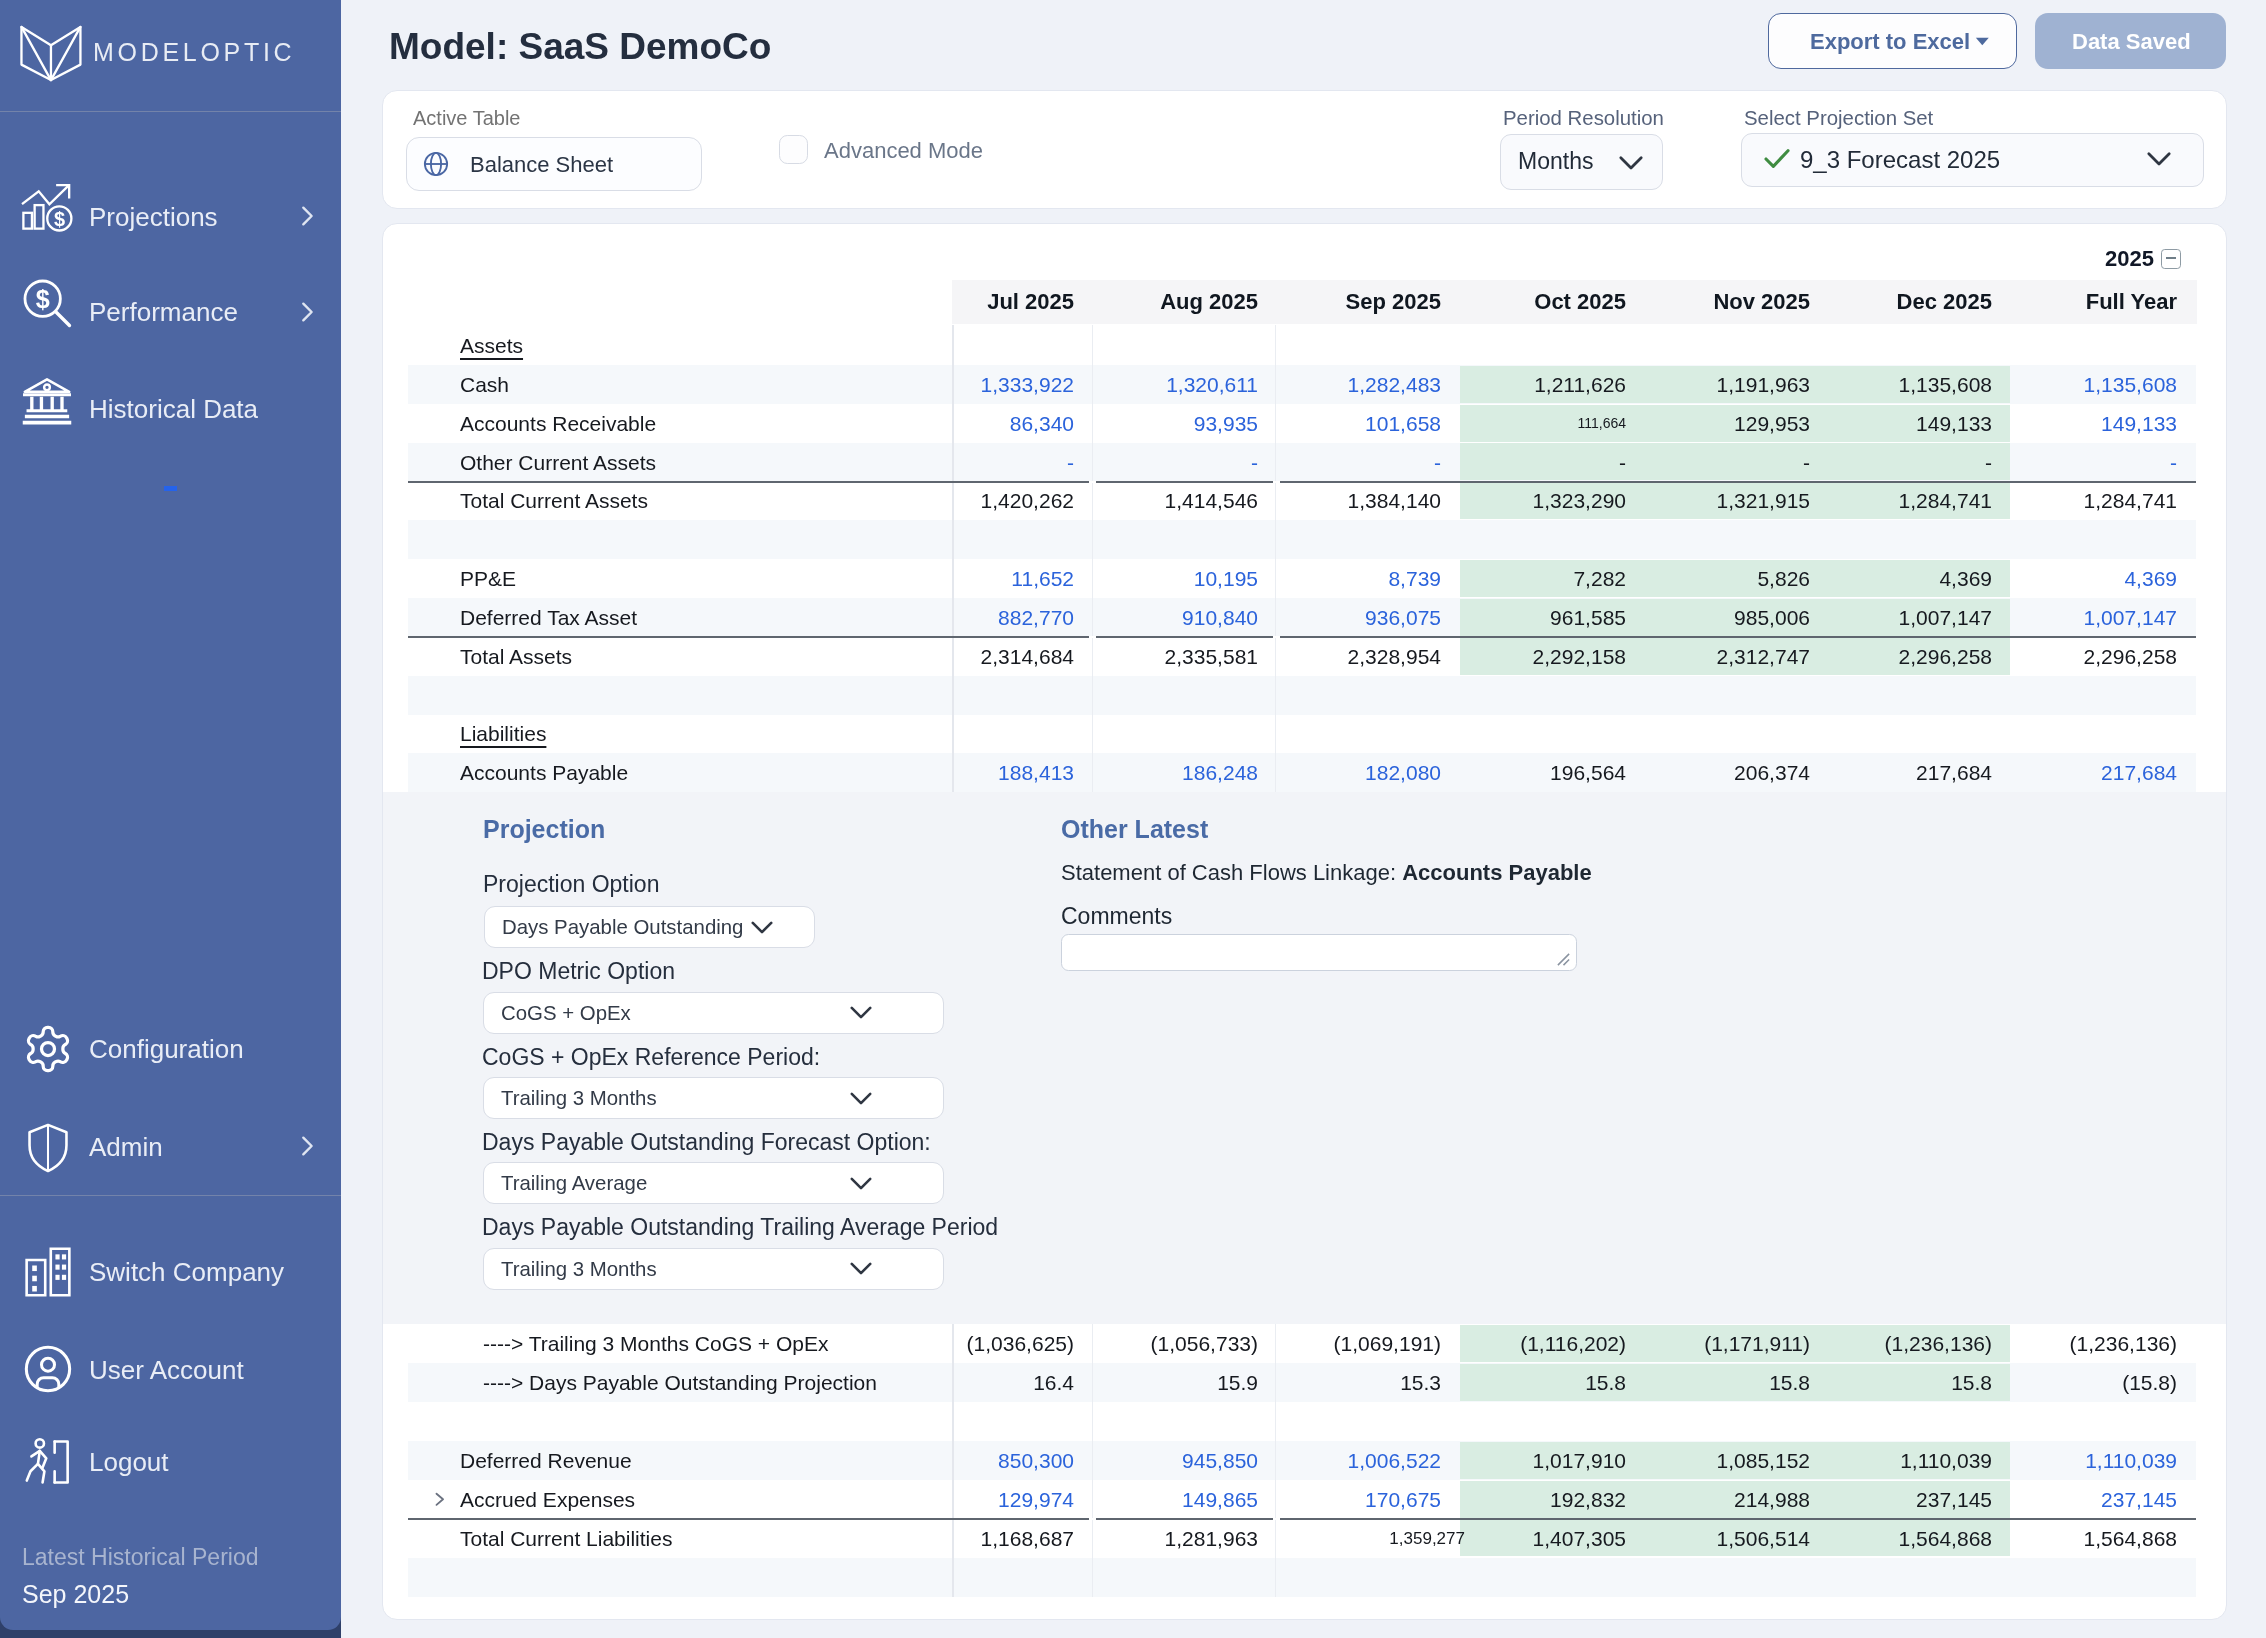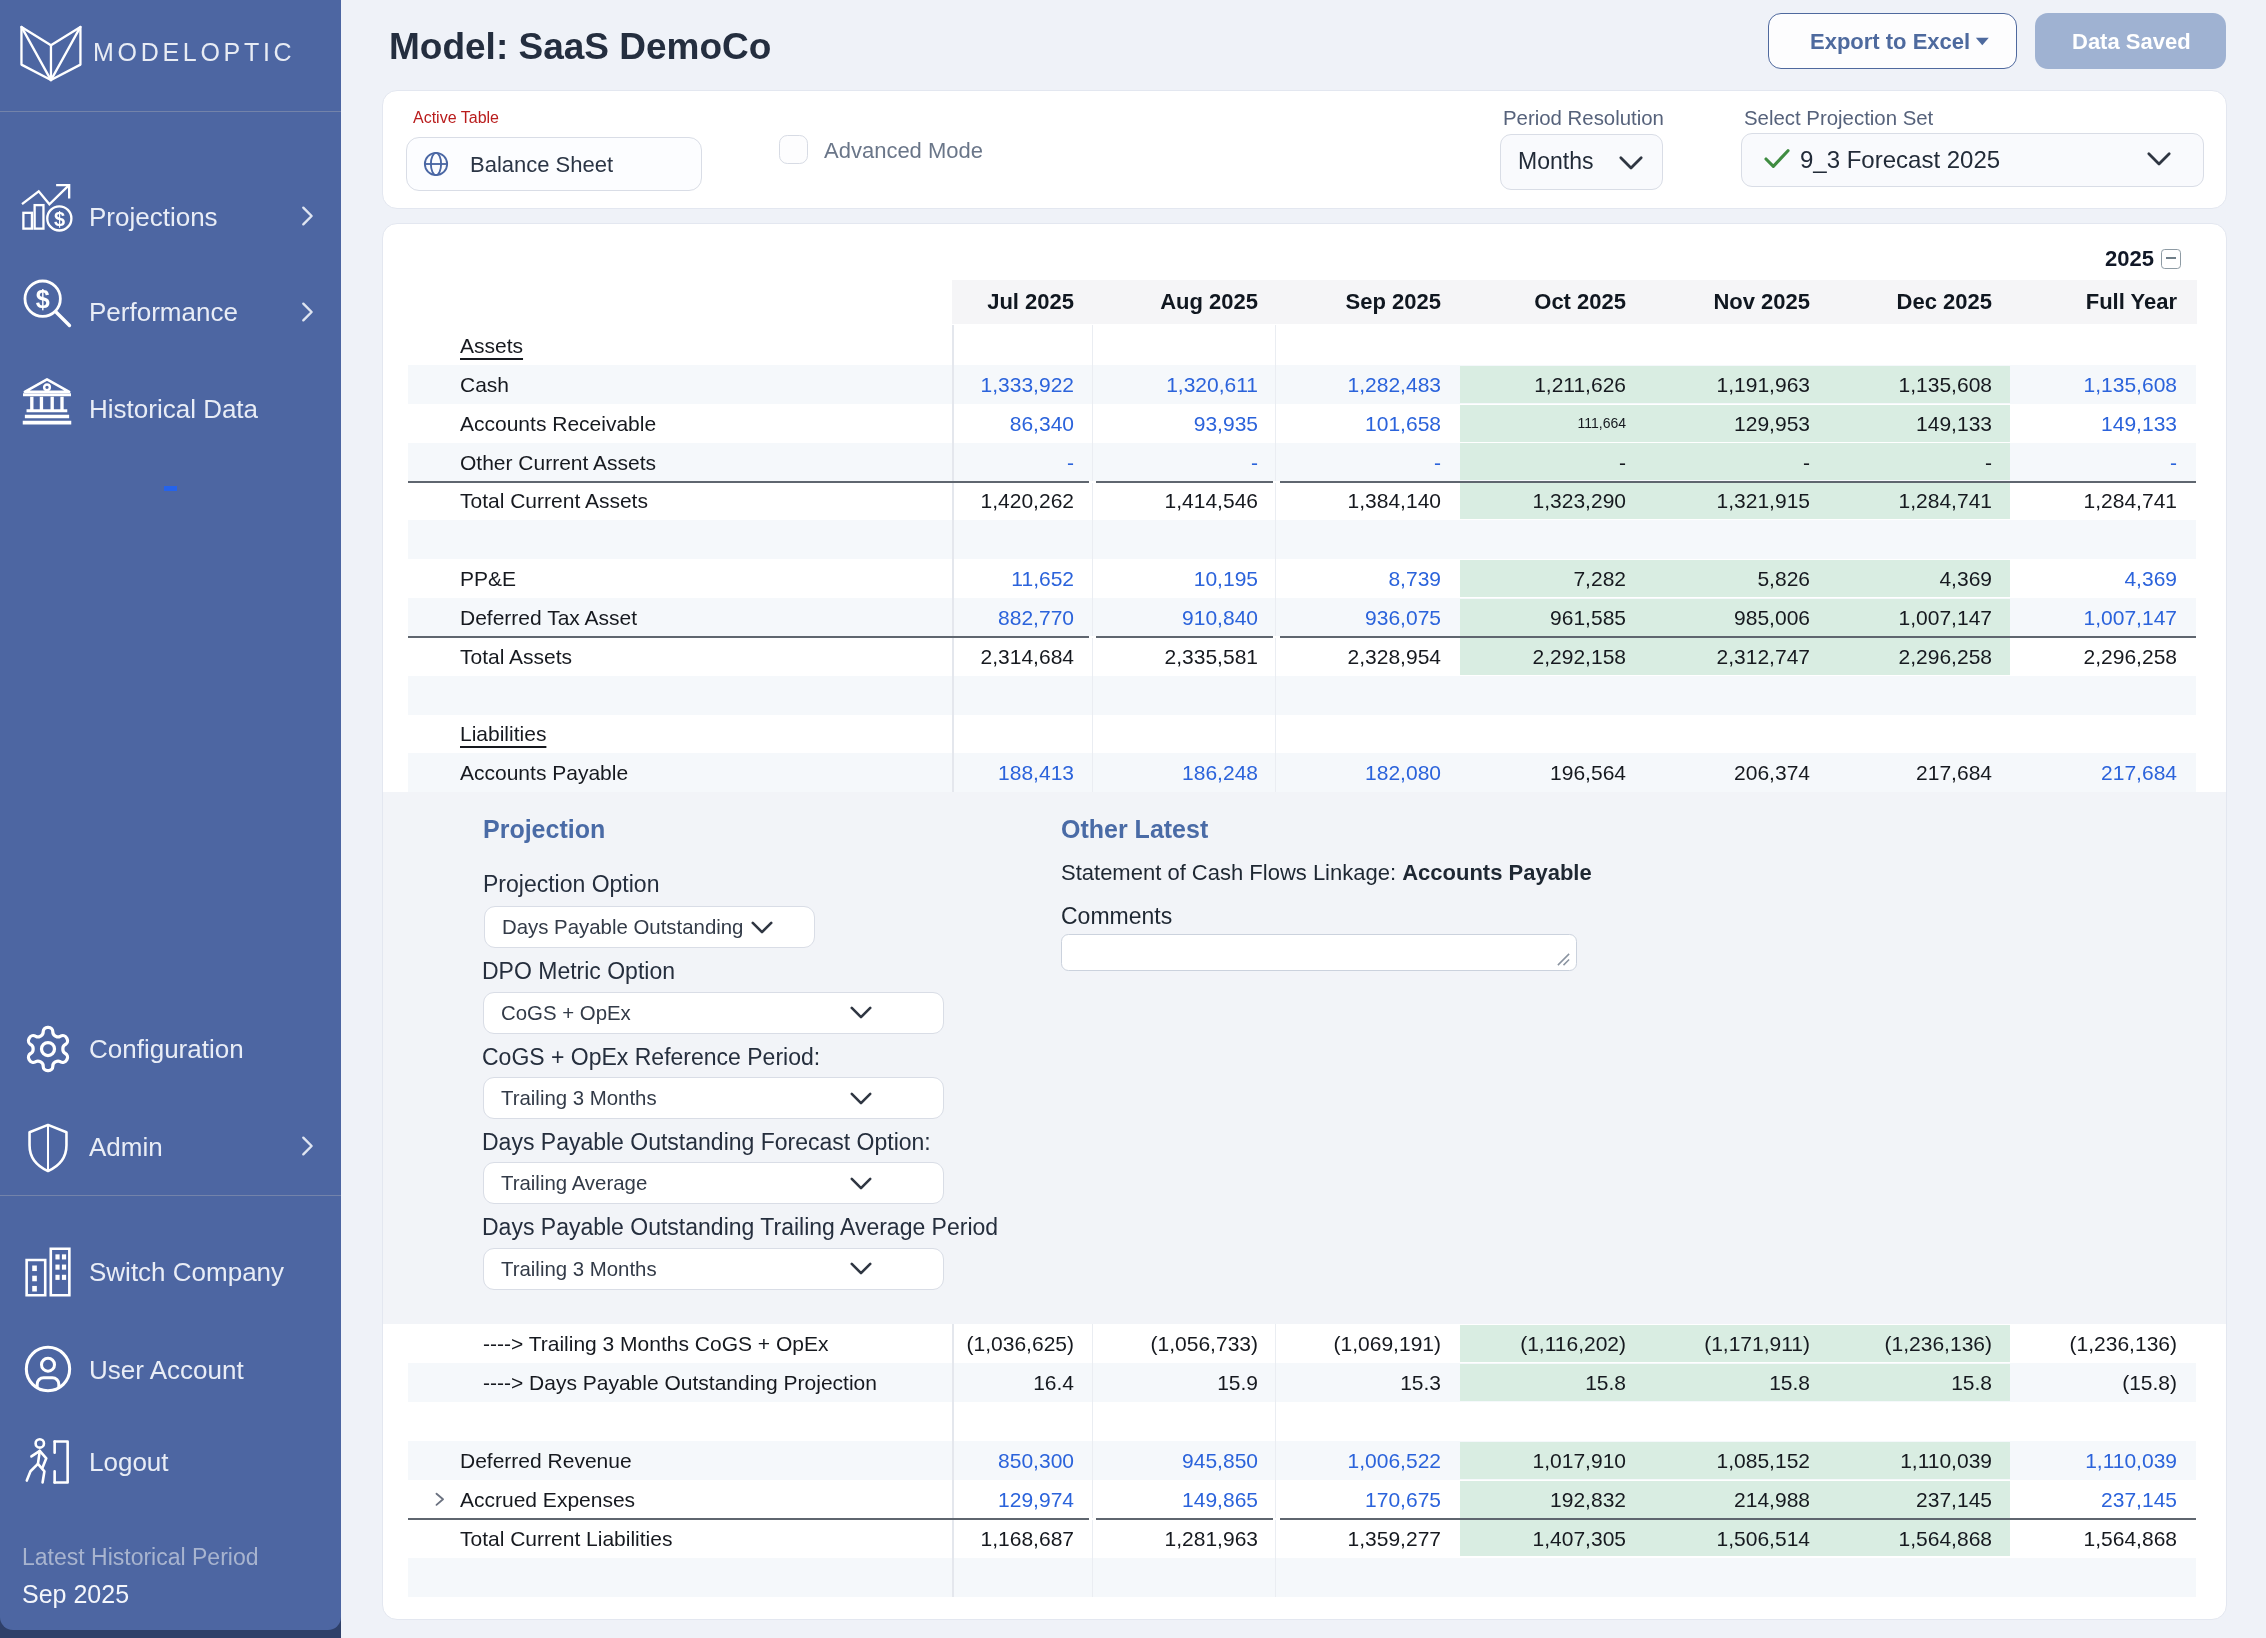--- a/index.html
+++ b/index.html
@@ -93,21 +93,21 @@
 <div style="position:absolute;left:22px;top:1579px;font-size:25px;line-height:30px;color:#f4f6fb;font-weight:400;white-space:nowrap;">Sep 2025</div>
 <div style="position:absolute;left:389px;top:24px;font-size:37px;line-height:45px;color:#242e3f;font-weight:700;white-space:nowrap;">Model: SaaS DemoCo</div>
 <div style="position:absolute;left:1768px;top:13px;width:249px;height:56px;background:#fdfdfe;border:1.9px solid #4f699e;border-radius:13px;"></div>
 <div style="position:absolute;left:1810px;top:29px;font-size:22px;line-height:26px;color:#4e6a9e;font-weight:700;white-space:nowrap;">Export to Excel</div>
 <svg style="position:absolute;left:1973px;top:36px;" width="18.6" height="12" viewBox="0 0 20 13">
       <path d="M3,2 L10,10 L17,2 Z" fill="#4e6a9e"></path>
     </svg>
 <div style="position:absolute;left:2035px;top:13px;width:191px;height:56px;background:#9fb2d2;border-radius:13px;"></div>
 <div style="position:absolute;left:2072px;top:28px;font-size:22px;line-height:27px;color:#ffffff;font-weight:700;white-space:nowrap;">Data Saved</div>
 <div style="position:absolute;left:382px;top:90px;width:1845px;height:119px;background:#ffffff;border:0.9px solid #e3e7f0;border-radius:15px;"></div>
-<div style="position:absolute;left:413px;top:106px;font-size:16px;line-height:24px;color:#b91c1c;font-weight:400;white-space:nowrap;">Active Table</div>
+<div style="position:absolute;left:413px;top:106px;font-size:20px;line-height:24px;color:#737373;font-weight:400;white-space:nowrap;">Active Table</div>
 <div style="position:absolute;left:406px;top:137px;width:296px;height:54px;background:#fcfdff;border:1.4px solid #d9dde6;border-radius:13px;"></div>
 <svg style="position:absolute;left:423px;top:151px;" width="26" height="26" viewBox="0 0 28 28" fill="none" stroke="#4a67a4" stroke-width="2">
 <circle cx="14" cy="14" r="12"></circle>
       <ellipse cx="14" cy="14" rx="5.5" ry="12"></ellipse>
       <path d="M2,14 L26,14"></path>
 </svg>
 <div style="position:absolute;left:470px;top:151px;font-size:22px;line-height:27px;color:#2b3545;font-weight:400;white-space:nowrap;">Balance Sheet</div>
 <div style="position:absolute;left:779px;top:135px;width:29px;height:29px;background:#fdfdfe;border:1.9px solid #d7dbe4;border-radius:8.3px;"></div>
 <div style="position:absolute;left:824px;top:137px;font-size:22px;line-height:27px;color:#6a7689;font-weight:400;white-space:nowrap;">Advanced Mode</div>
 <div style="position:absolute;left:1503px;top:106px;font-size:20.4px;line-height:24px;color:#56627b;font-weight:400;white-space:nowrap;">Period Resolution</div>
@@ -267,21 +267,21 @@
 <div style="position:absolute;right:1193px;top:1487px;font-size:21px;line-height:25px;color:#2b63db;font-weight:400;white-space:nowrap;">129,974</div>
 <div style="position:absolute;right:1009px;top:1487px;font-size:21px;line-height:25px;color:#2b63db;font-weight:400;white-space:nowrap;">149,865</div>
 <div style="position:absolute;right:826px;top:1487px;font-size:21px;line-height:25px;color:#2b63db;font-weight:400;white-space:nowrap;">170,675</div>
 <div style="position:absolute;right:641px;top:1487px;font-size:21px;line-height:25px;color:#16191f;font-weight:400;white-space:nowrap;">192,832</div>
 <div style="position:absolute;right:457px;top:1487px;font-size:21px;line-height:25px;color:#16191f;font-weight:400;white-space:nowrap;">214,988</div>
 <div style="position:absolute;right:275px;top:1487px;font-size:21px;line-height:25px;color:#16191f;font-weight:400;white-space:nowrap;">237,145</div>
 <div style="position:absolute;right:90px;top:1487px;font-size:21px;line-height:25px;color:#2b63db;font-weight:400;white-space:nowrap;">237,145</div>
 <div style="position:absolute;left:460px;top:1526px;font-size:21px;line-height:25px;color:#16191f;font-weight:400;white-space:nowrap;">Total Current Liabilities</div>
 <div style="position:absolute;right:1193px;top:1526px;font-size:21px;line-height:25px;color:#16191f;font-weight:400;white-space:nowrap;">1,168,687</div>
 <div style="position:absolute;right:1009px;top:1526px;font-size:21px;line-height:25px;color:#16191f;font-weight:400;white-space:nowrap;">1,281,963</div>
-<div style="position:absolute;right:826px;top:1526px;font-size:21px;line-height:25px;color:#16191f;font-weight:400;white-space:nowrap;">1,359,277</div>
+<div style="position:absolute;right:802px;top:1526px;font-size:17px;line-height:25px;color:#16191f;font-weight:400;white-space:nowrap;">1,359,277</div>
 <div style="position:absolute;right:641px;top:1526px;font-size:21px;line-height:25px;color:#16191f;font-weight:400;white-space:nowrap;">1,407,305</div>
 <div style="position:absolute;right:457px;top:1526px;font-size:21px;line-height:25px;color:#16191f;font-weight:400;white-space:nowrap;">1,506,514</div>
 <div style="position:absolute;right:275px;top:1526px;font-size:21px;line-height:25px;color:#16191f;font-weight:400;white-space:nowrap;">1,564,868</div>
 <div style="position:absolute;right:90px;top:1526px;font-size:21px;line-height:25px;color:#16191f;font-weight:400;white-space:nowrap;">1,564,868</div>
 <div style="position:absolute;left:383px;top:792px;width:1843px;height:532px;background:#f2f4f8;"></div>
 <div style="position:absolute;left:483px;top:814px;font-size:25px;line-height:30px;color:#4a6ba6;font-weight:700;white-space:nowrap;">Projection</div>
 <div style="position:absolute;left:1061px;top:814px;font-size:25px;line-height:30px;color:#4a6ba6;font-weight:700;white-space:nowrap;">Other Latest</div>
 <div style="position:absolute;left:483px;top:870px;font-size:23px;line-height:28px;color:#252e3d;font-weight:400;white-space:nowrap;">Projection Option</div>
 <div style="position:absolute;left:484px;top:906px;width:331px;height:42px;background:#ffffff;border:1.9px solid #d9dde6;border-radius:11px;"></div>
 <div style="position:absolute;left:502px;top:915px;font-size:20.4px;line-height:24px;color:#333b48;font-weight:400;white-space:nowrap;">Days Payable Outstanding</div>

